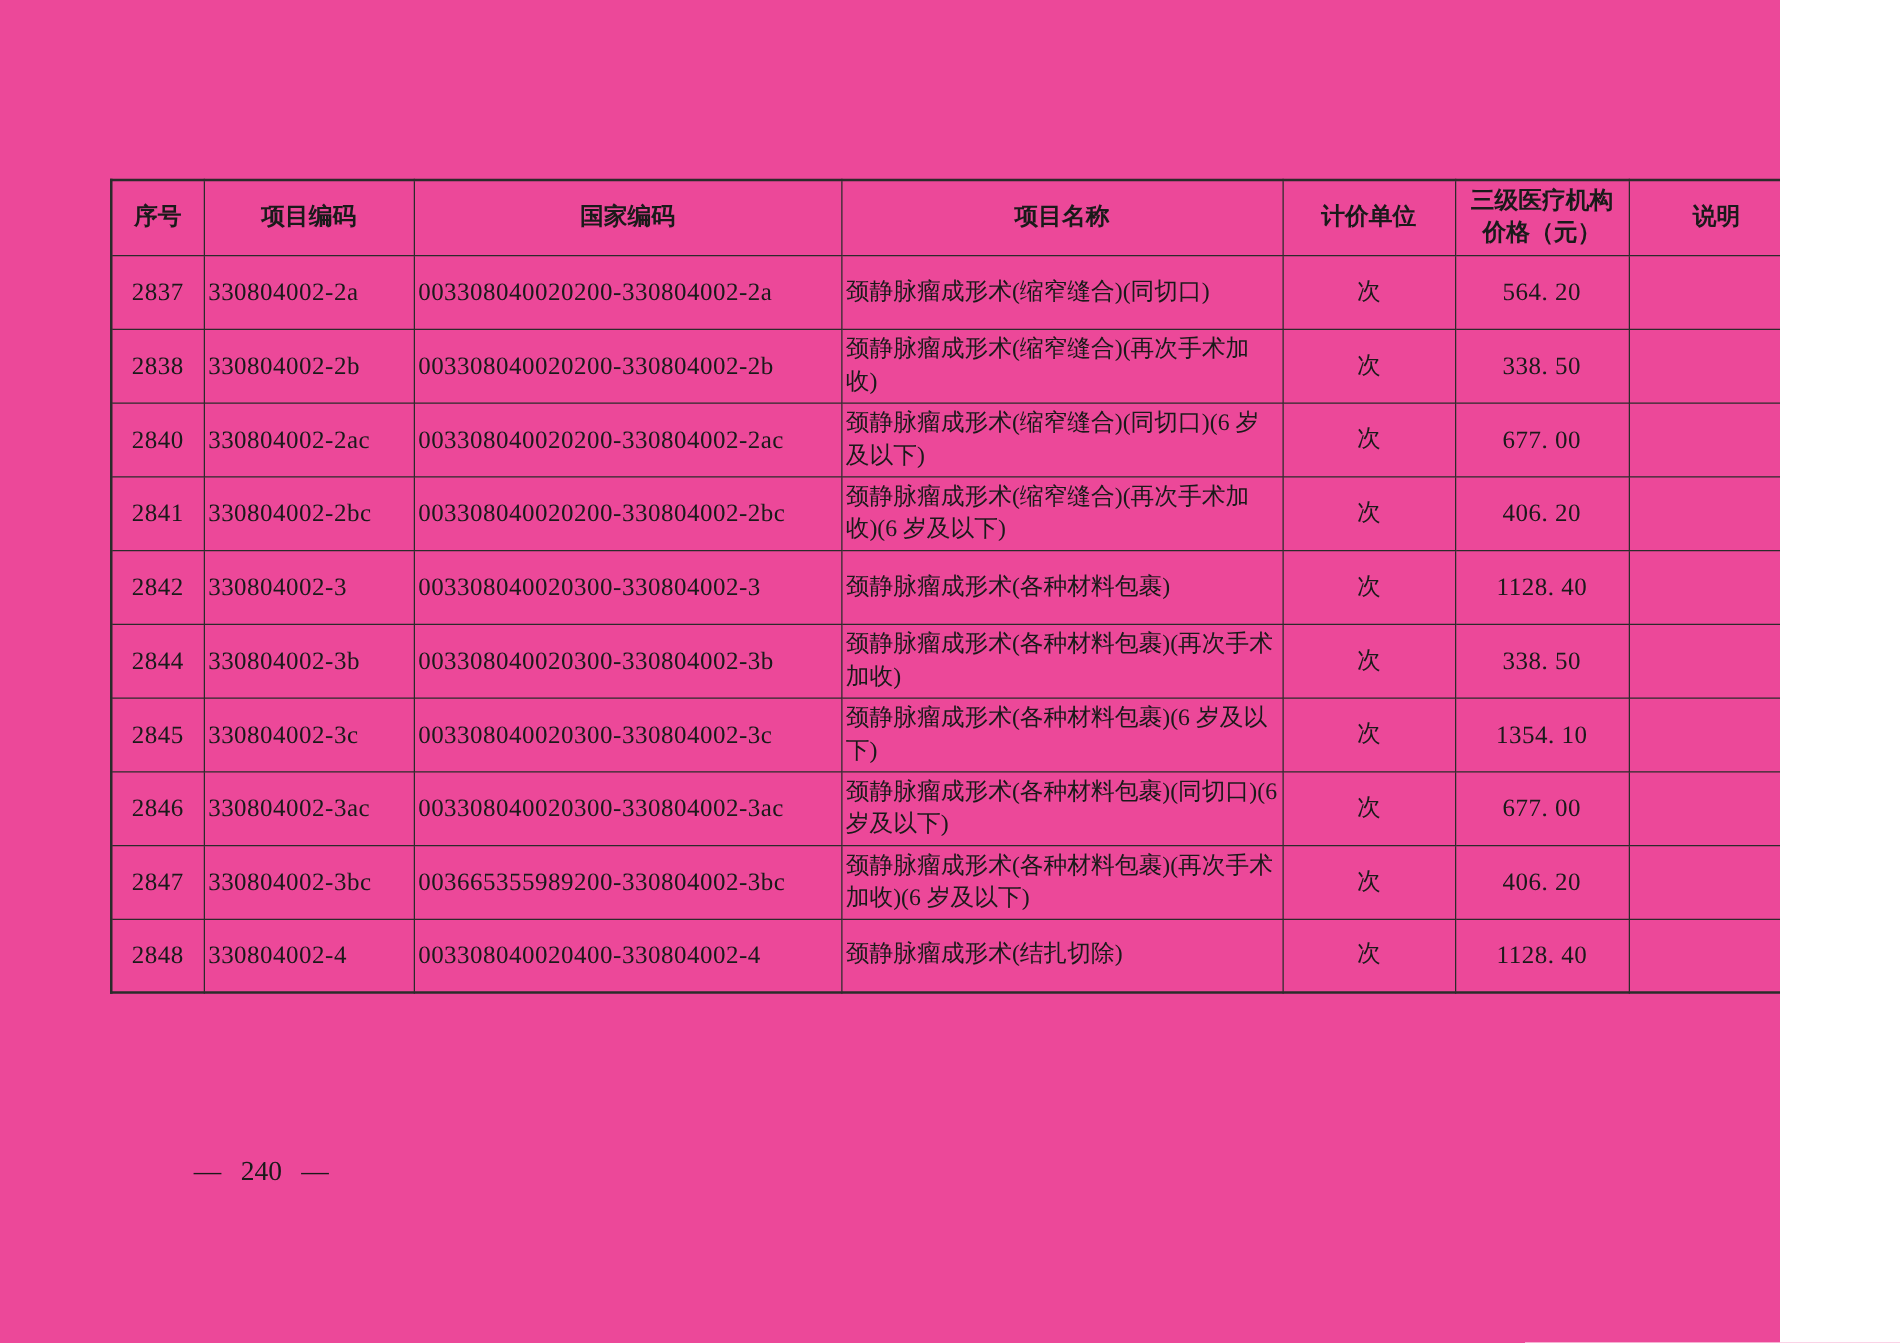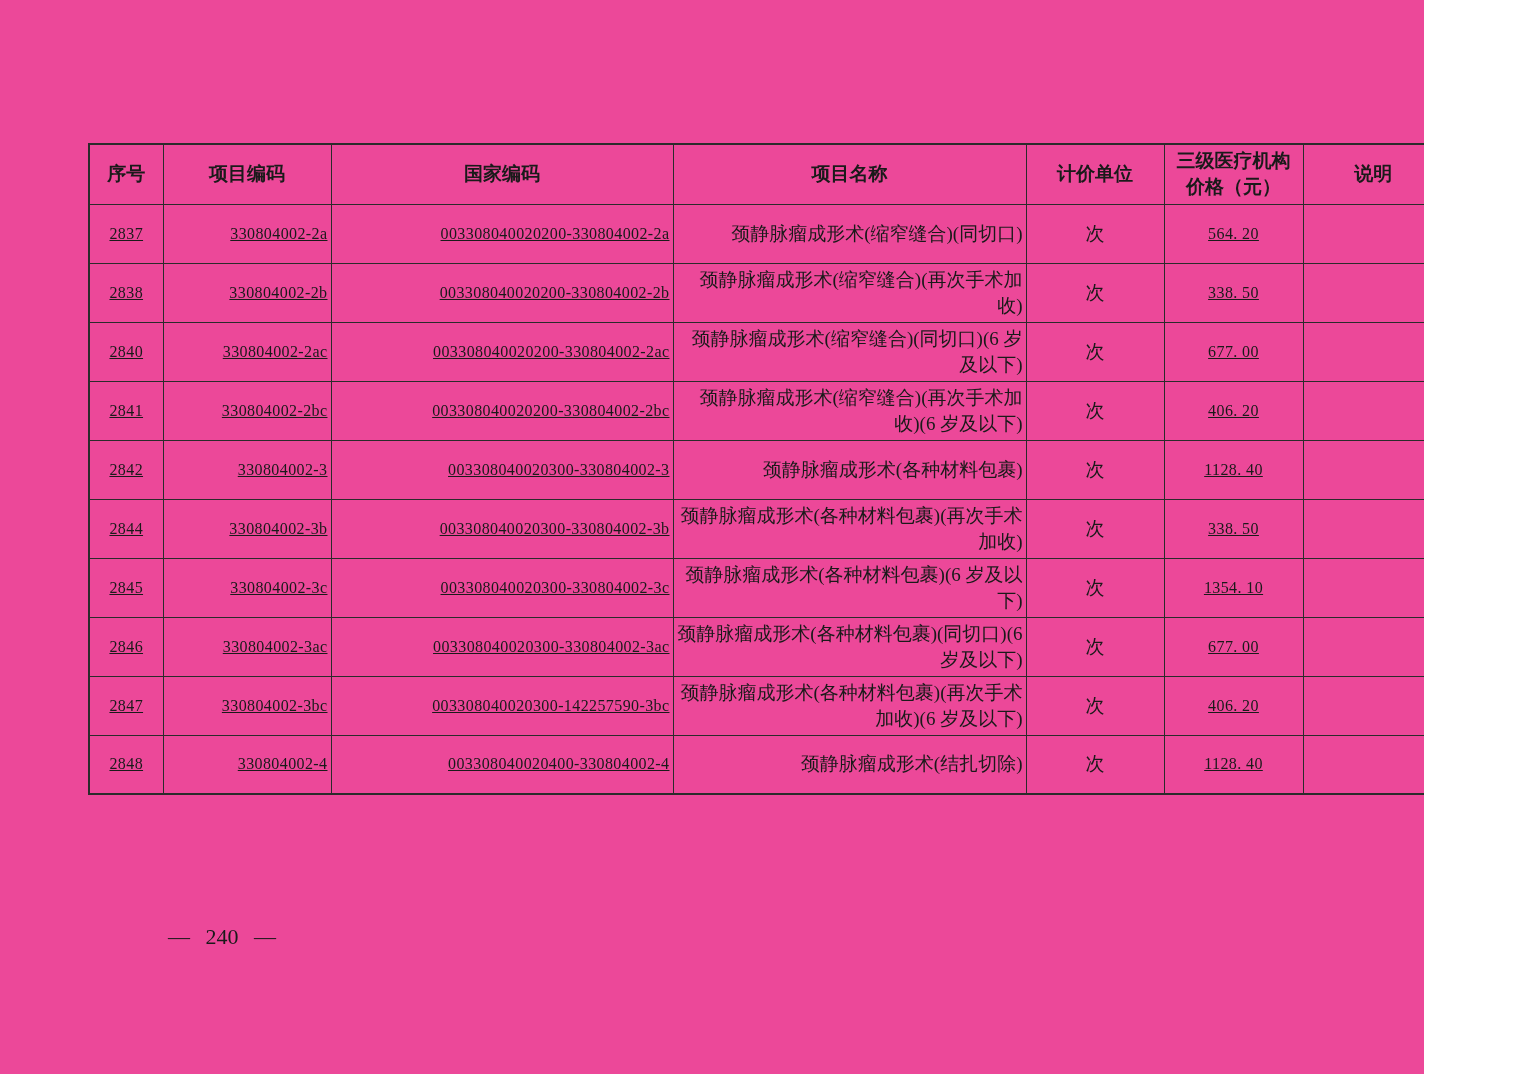--- a/index.html
+++ b/index.html
@@ -37,34 +37,32 @@
     padding: 2px 4px;
   }
   .price-table td {
     font-size: 19px;
     line-height: 26px;
     height: 59px;
     padding: 2px 3px;
     vertical-align: middle;
   }
   .price-table td.c-num {
-    font-size: 16px;
+    font-size: 20px;
     letter-spacing: 0.4px;
-    text-decoration: underline;
   }
   .c-center { text-align: center; }
-  .c-left   { text-align: right; margin-left: 48px; }
+  .c-left   { text-align: left; margin-left: 48px; }
   .footer {
     position: absolute;
     left: 155px; top: 924px;
     font-size: 22px;
     word-spacing: 10px;
     color: #1a1a1a;
     white-space: pre;
-    margin-left: 13px;
   }
 </style>
 </head>
 <body>
 
 <div class="page">
 
   <table class="price-table">
     <colgroup>
       <col style="width:74px">
@@ -155,21 +153,21 @@
           <td class="c-left c-num">330804002-3ac</td>
           <td class="c-left c-num">003308040020300-330804002-3ac</td>
           <td class="c-left">颈静脉瘤成形术(各种材料包裹)(同切口)(6 岁及以下)</td>
           <td class="c-center">次</td>
           <td class="c-center c-num">677. 00</td>
           <td class="c-center"></td>
         </tr>
         <tr>
           <td class="c-center c-num">2847</td>
           <td class="c-left c-num">330804002-3bc</td>
-          <td class="c-left c-num">003308040020300-142257590-3bc</td>
+          <td class="c-left c-num">003665355989200-330804002-3bc</td>
           <td class="c-left">颈静脉瘤成形术(各种材料包裹)(再次手术加收)(6 岁及以下)</td>
           <td class="c-center">次</td>
           <td class="c-center c-num">406. 20</td>
           <td class="c-center"></td>
         </tr>
         <tr>
           <td class="c-center c-num">2848</td>
           <td class="c-left c-num">330804002-4</td>
           <td class="c-left c-num">003308040020400-330804002-4</td>
           <td class="c-left">颈静脉瘤成形术(结扎切除)</td>

